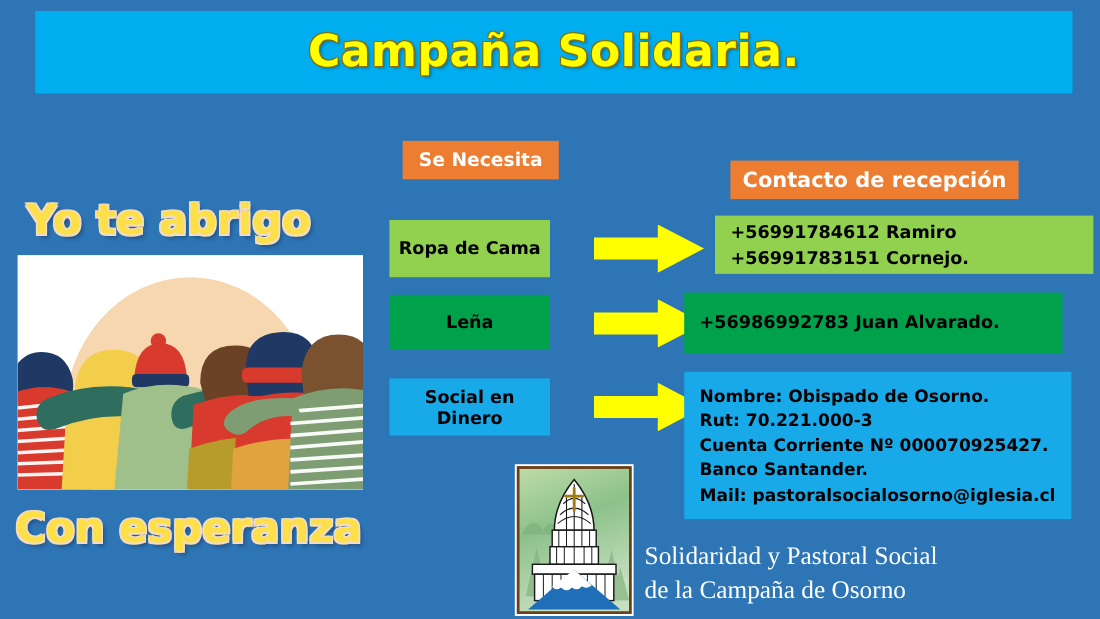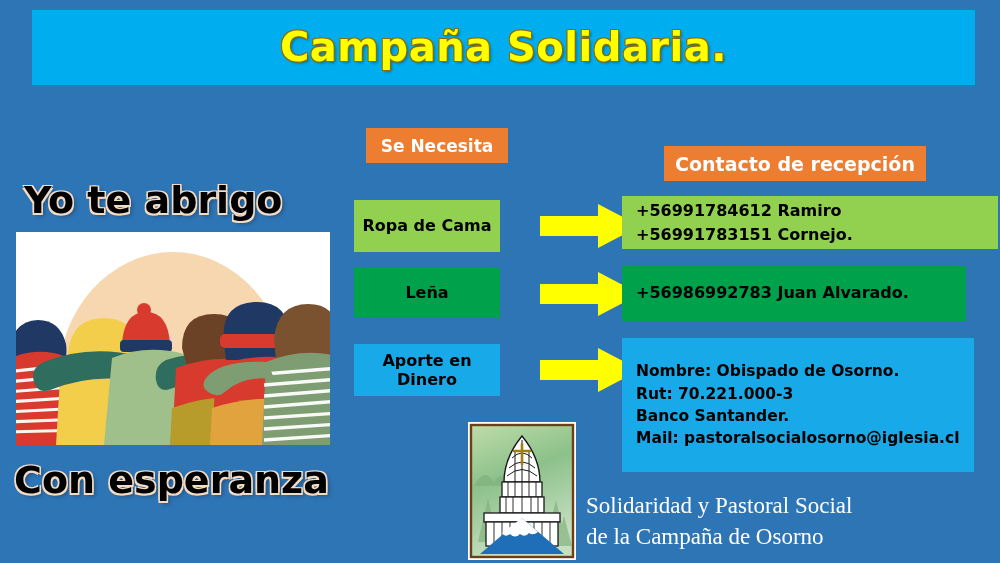--- a/index.html
+++ b/index.html
@@ -47,21 +47,21 @@
        2px  2px 3px rgba(0,0,0,0.35);
     white-space: nowrap;
   }
 
   
   .slogan {
     position: absolute;
     font-family: "DejaVu Sans", sans-serif;
     font-weight: bold;
     font-size: 38px;
-    color: #000000;
+    color: #fde047;
     white-space: nowrap;
     text-shadow:
       -1.5px -1.5px 0 #f3dcc3,
        1.5px -1.5px 0 #f3dcc3,
       -1.5px  1.5px 0 #f3dcc3,
        1.5px  1.5px 0 #f3dcc3,
        3px 3px 4px rgba(0,0,0,0.3);
   }
   #slogan-top  { left: 24px;  top: 178px; }
   #slogan-bottom { left: 14px; top: 458px; }
@@ -133,22 +133,22 @@
     color: #000000;
     font-family: "DejaVu Sans", sans-serif;
     font-weight: bold;
     box-sizing: border-box;
     padding: 4px 14px;
     display: flex;
     flex-direction: column;
     justify-content: center;
   }
   #info-1 {
-    top: 196px; width: 376px; height: 53px;
-    background: #92D050; font-size: 16px; line-height: 1.45;
+    top: 196px; width: 344px; height: 53px;
+    background: #92D050; font-size: 16px; line-height: 1.45; margin-left: 28px;
   }
   #info-2 {
     top: 266px; width: 344px; height: 55px;
     background: #00A14B; font-size: 16px; line-height: 1.4;
   }
   #info-3 {
     top: 338px; width: 352px; height: 134px;
     background: #17A9E8; font-size: 15.5px; line-height: 1.45;
   }
   .info-line { white-space: nowrap; }
@@ -265,32 +265,33 @@
     <svg viewBox="0 0 100 44" xmlns="http://www.w3.org/2000/svg">
       <polygon points="0,12 58,12 58,0 100,22 58,44 58,32 0,32" fill="#FFFF00"></polygon>
     </svg>
   </div>
   <div class="info-box" id="info-2">
     <div class="info-line">+56986992783  Juan Alvarado.</div>
   </div>
 
   <div class="need-box" id="need-3">
     <div>
-      <div>Aporte en</div>
+      <div>Social en</div>
       <div>Dinero</div>
     </div>
   </div>
   <div class="arrow" id="arrow-3">
     <svg viewBox="0 0 100 44" xmlns="http://www.w3.org/2000/svg">
       <polygon points="0,12 58,12 58,0 100,22 58,44 58,32 0,32" fill="#FFFF00"></polygon>
     </svg>
   </div>
   <div class="info-box" id="info-3">
     <div class="info-line">Nombre: Obispado de Osorno.</div>
     <div class="info-line">Rut: 70.221.000-3</div>
+    <div class="info-line">Cuenta Corriente Nº 000070925427.</div>
     <div class="info-line">Banco Santander.</div>
     <div class="info-line">Mail: pastoralsocialosorno@iglesia.cl</div>
   </div>
 
   <div id="logo">
     <svg viewBox="0 0 108 138" xmlns="http://www.w3.org/2000/svg">
       <defs>
         <linearGradient id="lg" x1="0" y1="0" x2="0.3" y2="1">
           <stop offset="0%" stop-color="#BFDCA8"></stop>
           <stop offset="45%" stop-color="#8CC18A"></stop>

